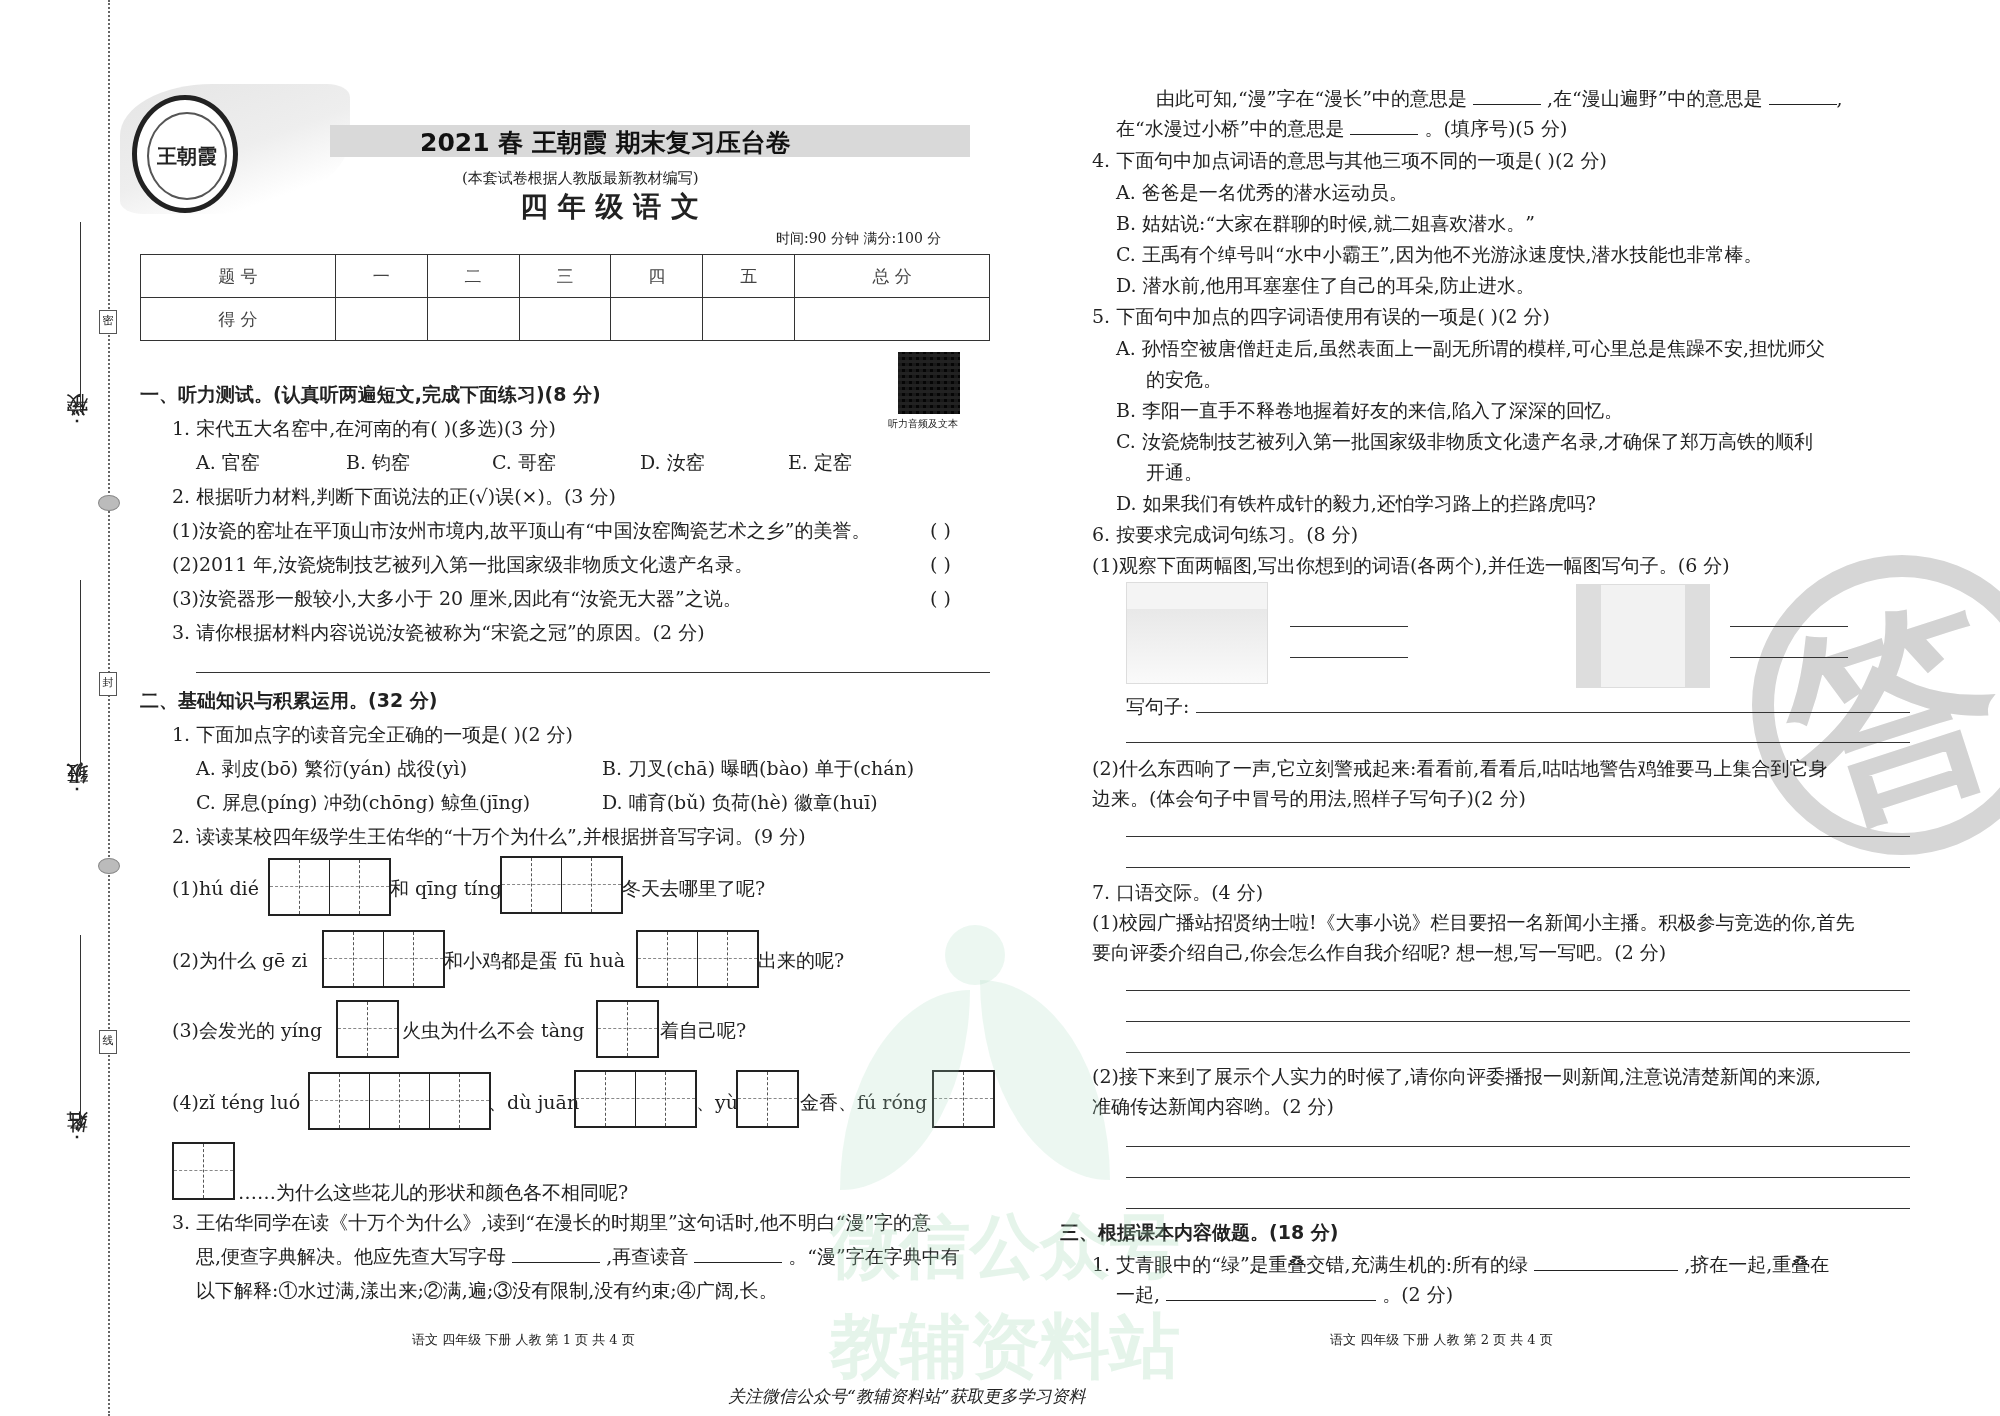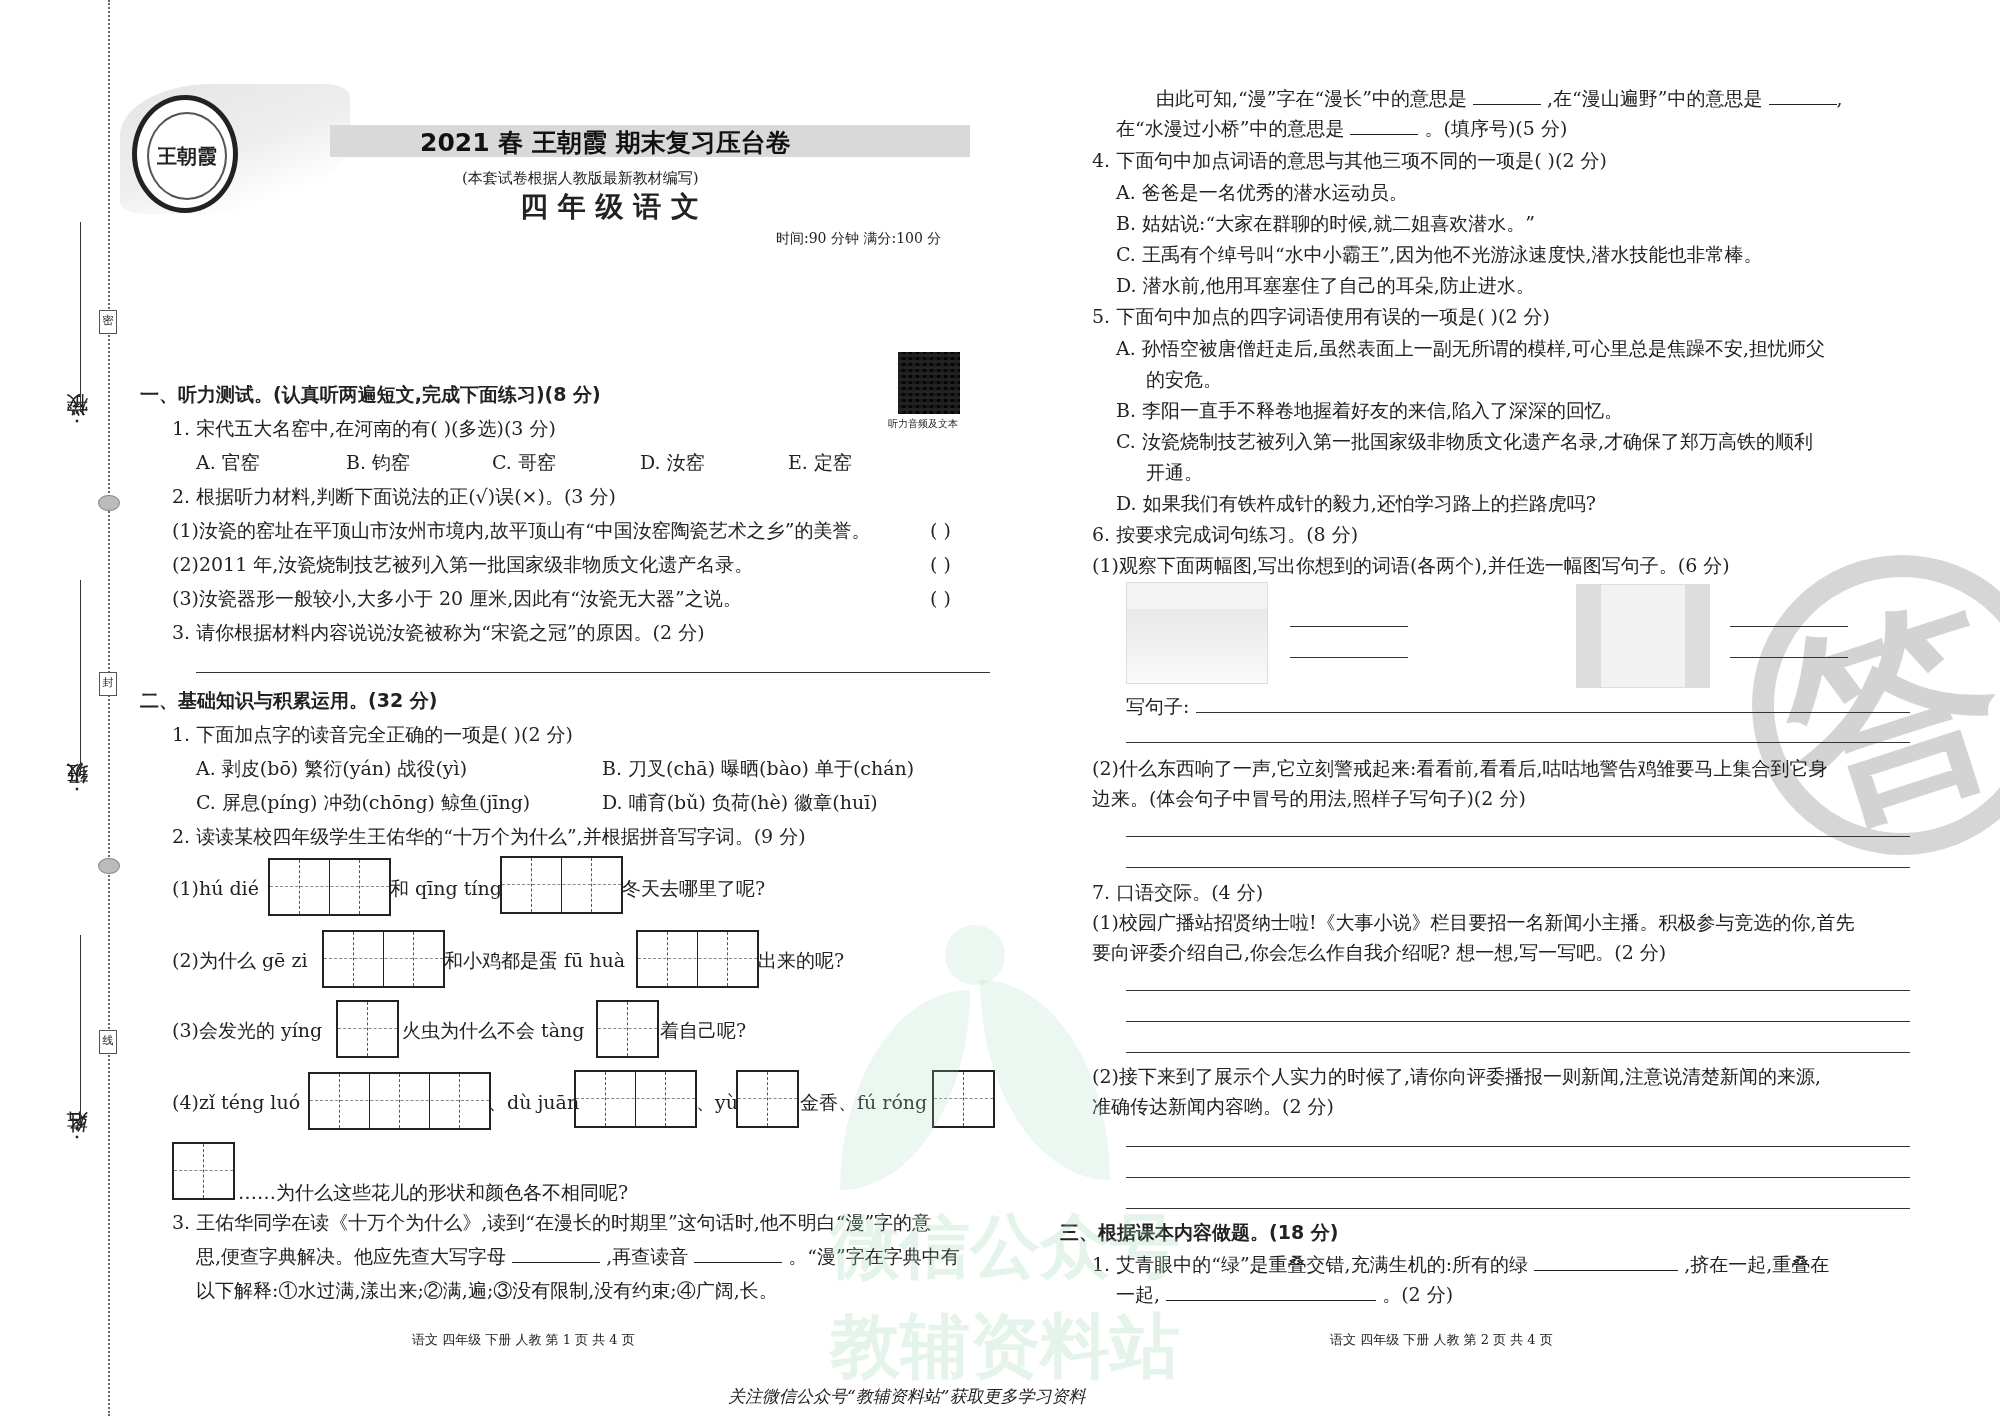--- a/index.html
+++ b/index.html
@@ -62,20 +62,38 @@
 <div class="logo">
   <div class="logo-inner">王朝霞</div>
 </div>
 <div class="title">2021 春 王朝霞 期末复习压台卷</div>
 <div class="t" style="left:462px;top:166px;font-size:15px">(本套试卷根据人教版最新教材编写)</div>
 <div class="t bold" style="left:520px;top:192px;font-size:28px;line-height:30px">四 年 级 语 文</div>
 <div class="t" style="left:776px;top:226px;font-size:14px">时间:90 分钟   满分:100 分</div>
 
 <table class="score">
   <tbody>
+      <tr>
+    <td>题  号</td>
+    <td>一</td>
+    <td>二</td>
+    <td>三</td>
+    <td>四</td>
+    <td>五</td>
+    <td>总  分</td>
+  </tr>
+  <tr>
+    <td>得  分</td>
+    <td></td>
+    <td></td>
+    <td></td>
+    <td></td>
+    <td></td>
+    <td></td>
+  </tr>
 </tbody>
   </table>
 
 <div class="qr">
     <div class="qr-inner"></div>
   </div>
 <div class="t" style="left:888px;top:418px;font-size:10px;line-height:12px">听力音频及文本</div>
 
 <div class="t bold" style="left:140px;top:382px">一、听力测试。(认真听两遍短文,完成下面练习)(8 分)</div>
 <div class="t" style="left:172px;top:416px">1. 宋代五大名窑中,在河南的有(            )(多选)(3 分)</div>

